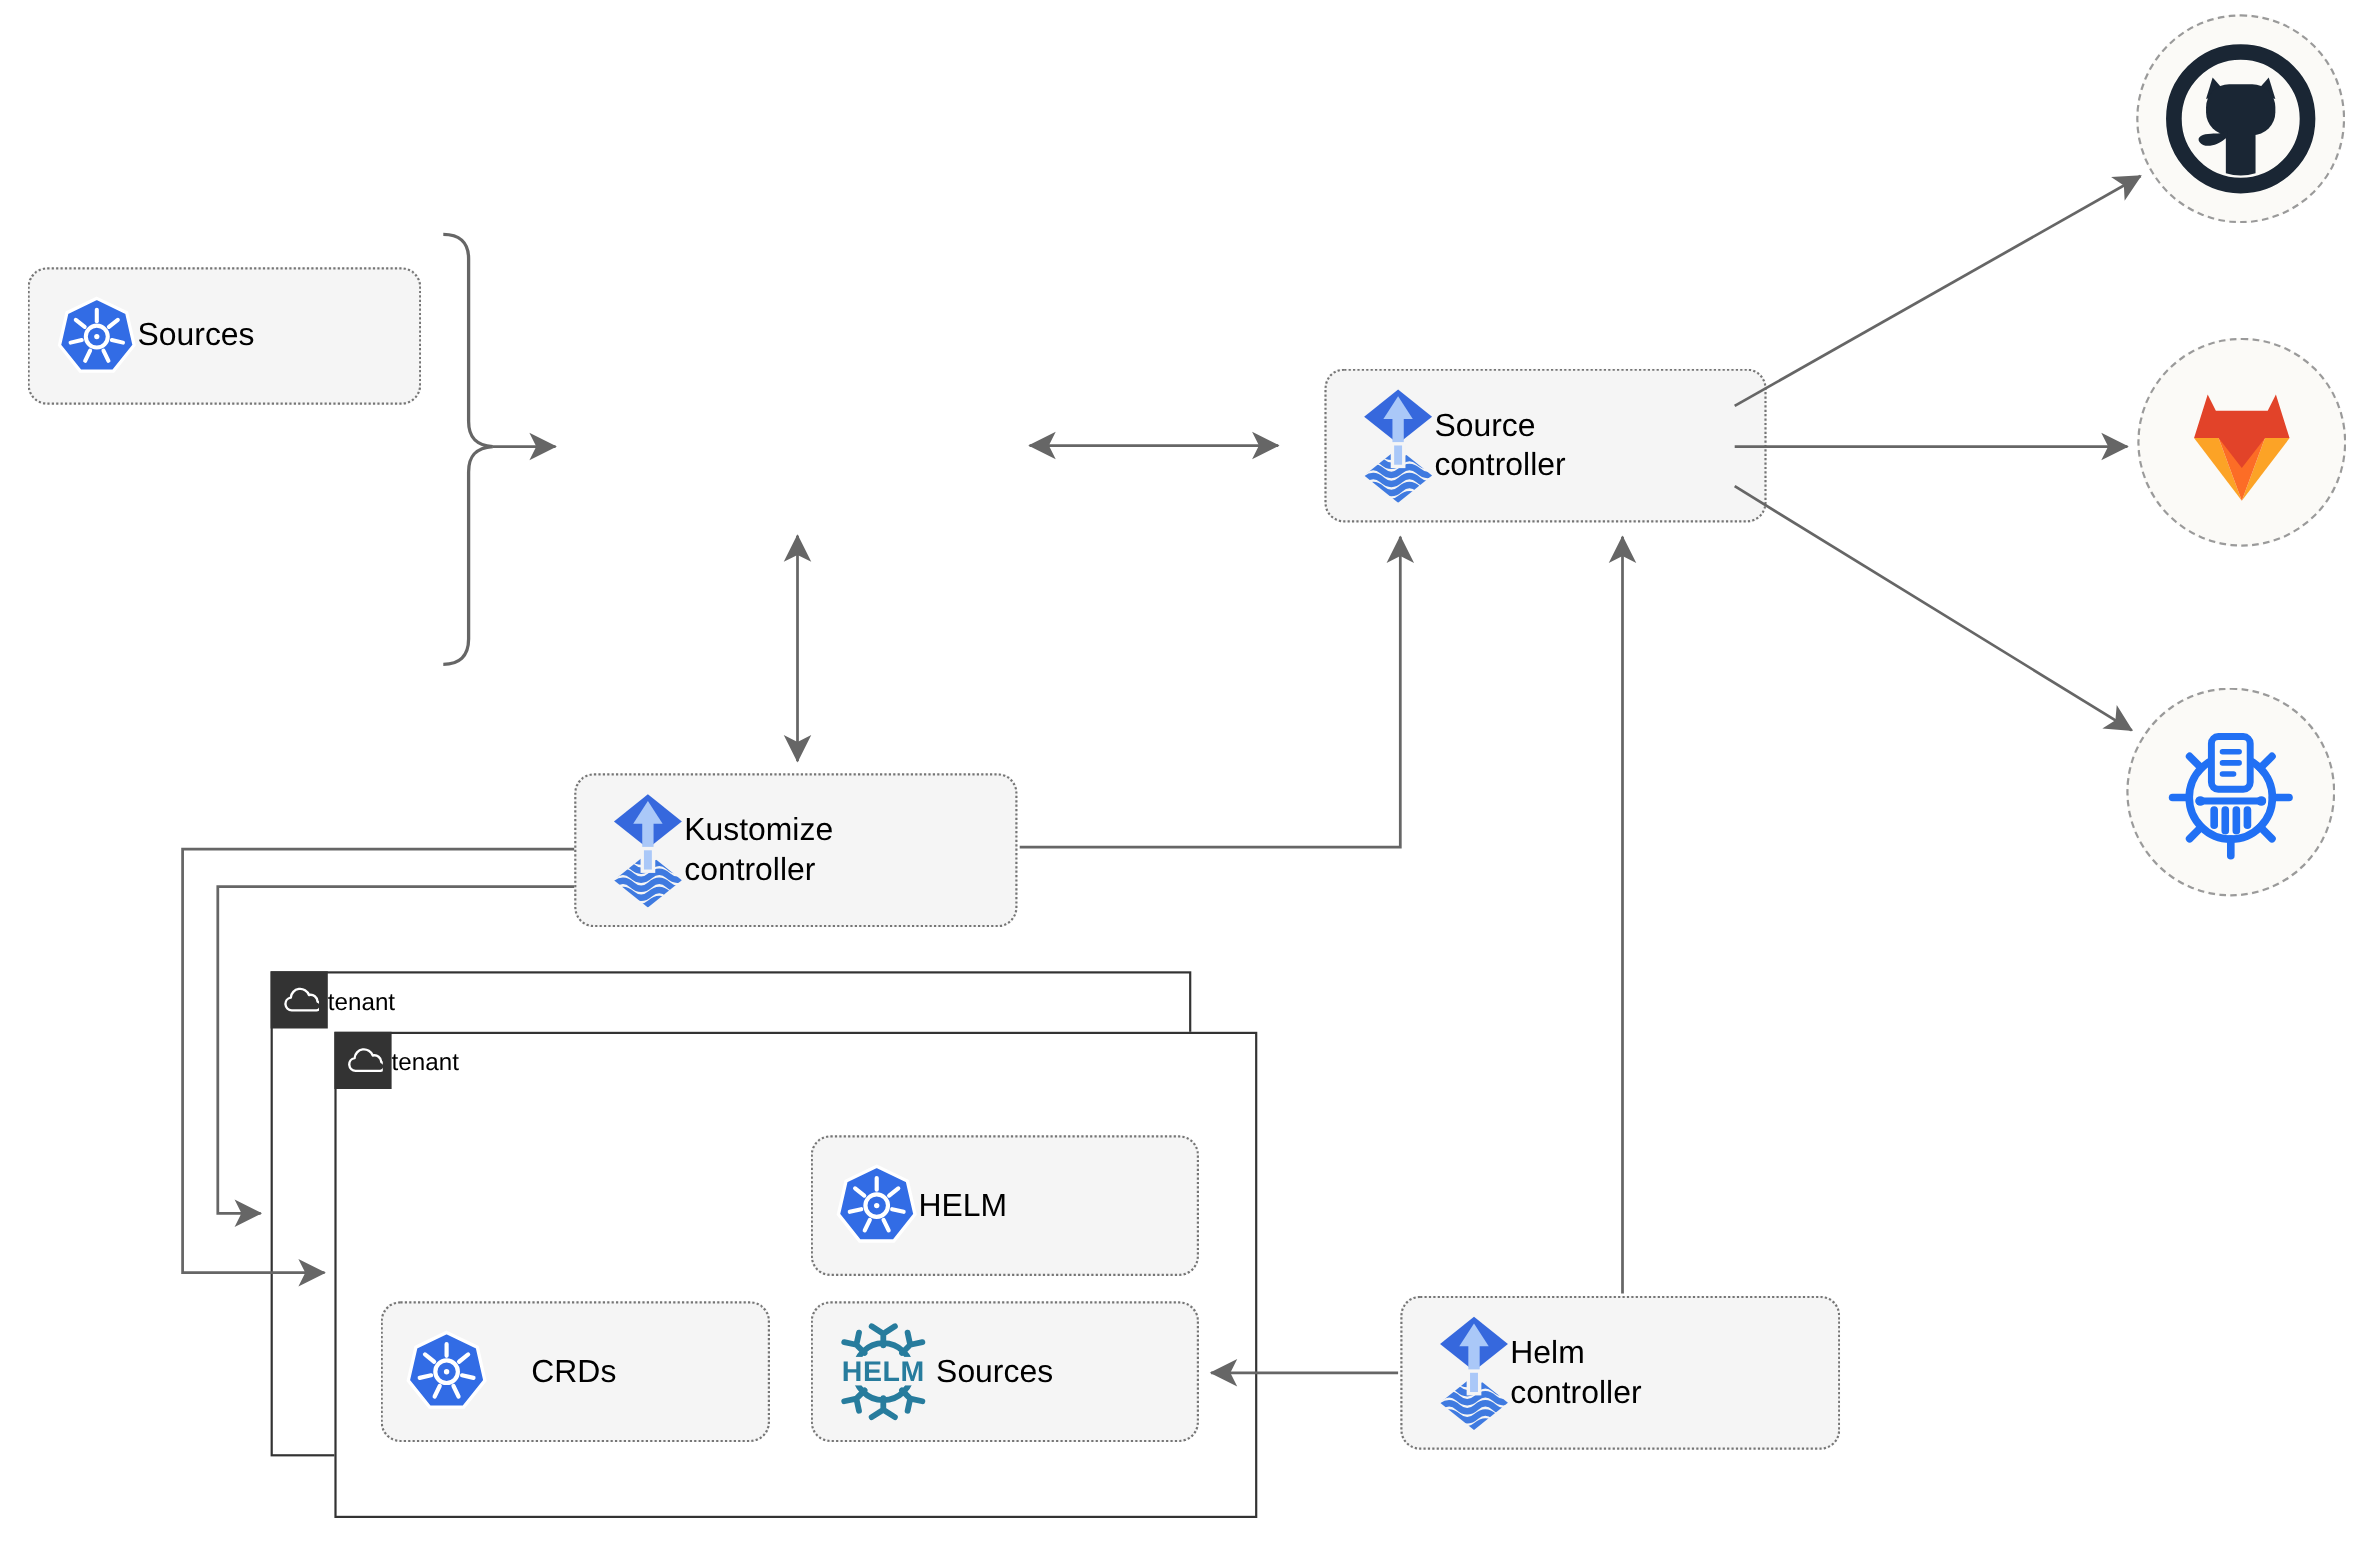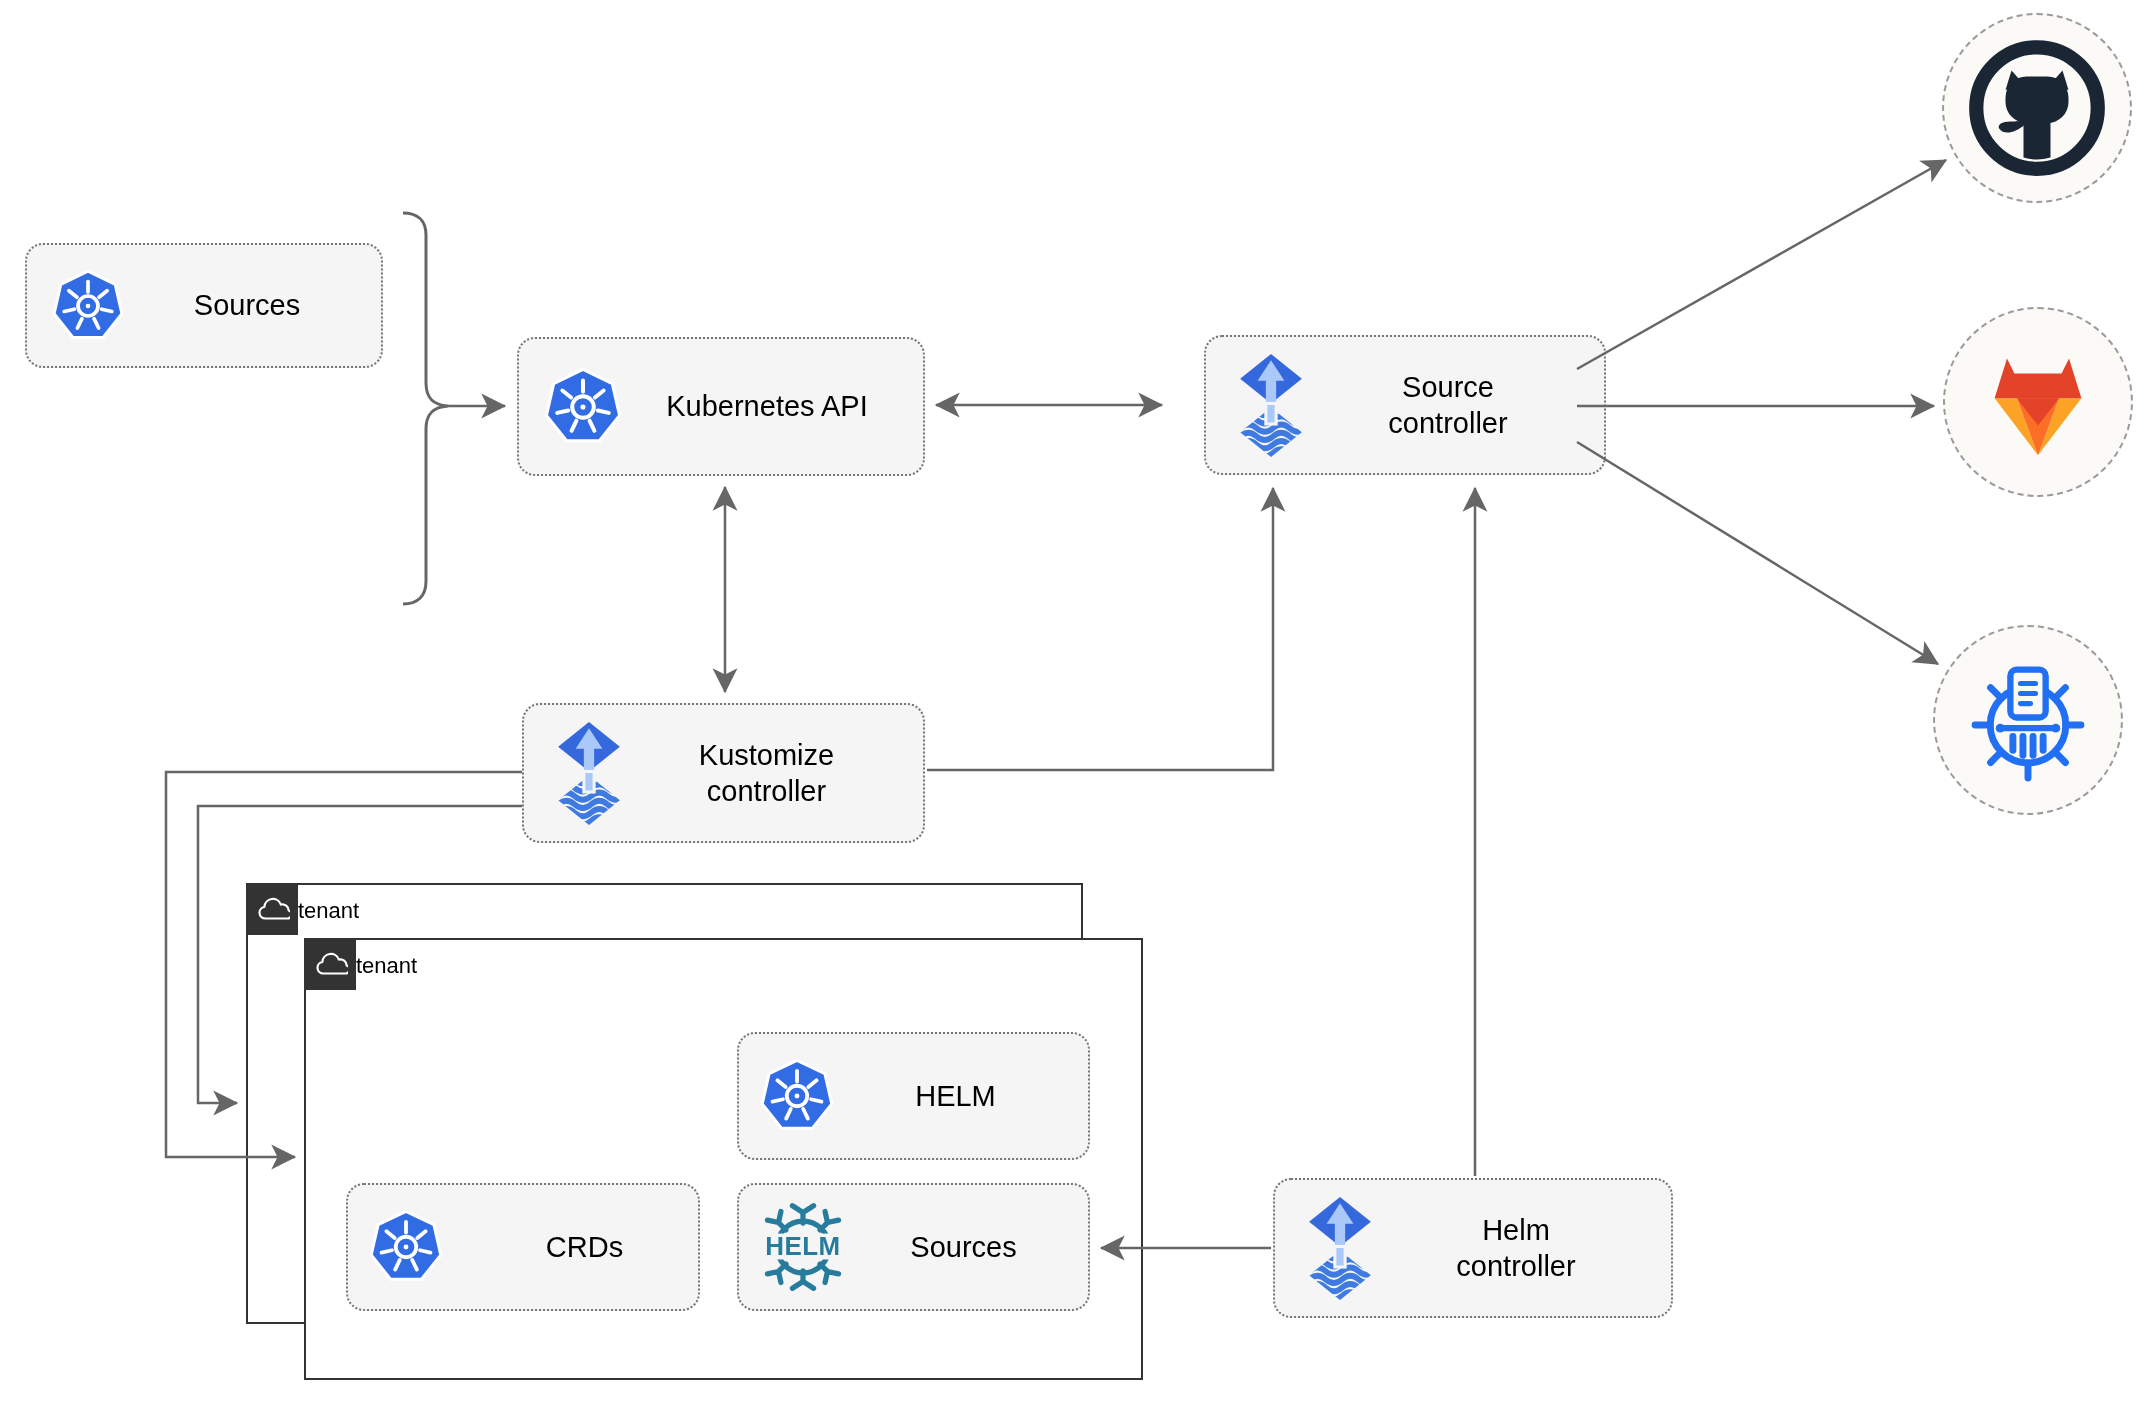--- a/index.html
+++ b/index.html
@@ -3,21 +3,21 @@
 <meta charset="utf-8">
 <style>
   html,body{margin:0;padding:0;background:#ffffff;}
   #stage{position:relative;width:2144px;height:1407px;background:#ffffff;
          font-family:"Liberation Sans",sans-serif;color:#000;overflow:hidden;}
 
   
   .node{position:absolute;background:#f5f5f5;border:2px dotted #757575;border-radius:18px;
         display:flex;align-items:center;box-sizing:border-box;z-index:2;}
   .node .nicon{flex:0 0 auto;margin-left:24px;display:flex;align-items:center;}
-  .node .nlabel{flex:1;text-align:center;font-size:29px;line-height:1.25;
+  .node .nlabel{flex:1;text-align:left;font-size:29px;line-height:1.25;
                 white-space:pre-line;padding-right:12px;}
 
   
   .tenant{position:absolute;background:#ffffff;border:2px solid #333;box-sizing:border-box;z-index:1;}
   .tenant-header{position:absolute;top:-2px;left:-2px;width:52px;height:52px;background:#333;
                  display:flex;align-items:center;justify-content:center;}
   .tenant-label{position:absolute;left:50px;top:13px;font-size:22px;}
 
   
   .endpoint{position:absolute;width:190px;height:190px;border-radius:50%;
@@ -119,28 +119,20 @@
   <div class="node" style="left:25px;top:243px;width:358px;height:125px;">
     <span class="nicon">
         <svg width="74" height="74" viewBox="0 0 100 100">
           <use href="#sym-k8s"></use>
         </svg>
       </span>
     <span class="nlabel">Sources</span>
   </div>
 
 
-  <div class="node" style="left:517px;top:337px;width:408px;height:139px;">
-    <span class="nicon">
-        <svg width="80" height="80" viewBox="0 0 100 100">
-          <use href="#sym-k8s"></use>
-        </svg>
-      </span>
-    <span class="nlabel">Kubernetes API</span>
-  </div>
 
   <div class="node" style="left:1204px;top:335px;width:402px;height:140px;">
     <span class="nicon" style="margin-left:32px;">
         <svg width="66" height="107" viewBox="0 0 64 104">
           <use href="#sym-flux"></use>
         </svg>
       </span>
     <span class="nlabel">Source
 controller</span>
   </div>

